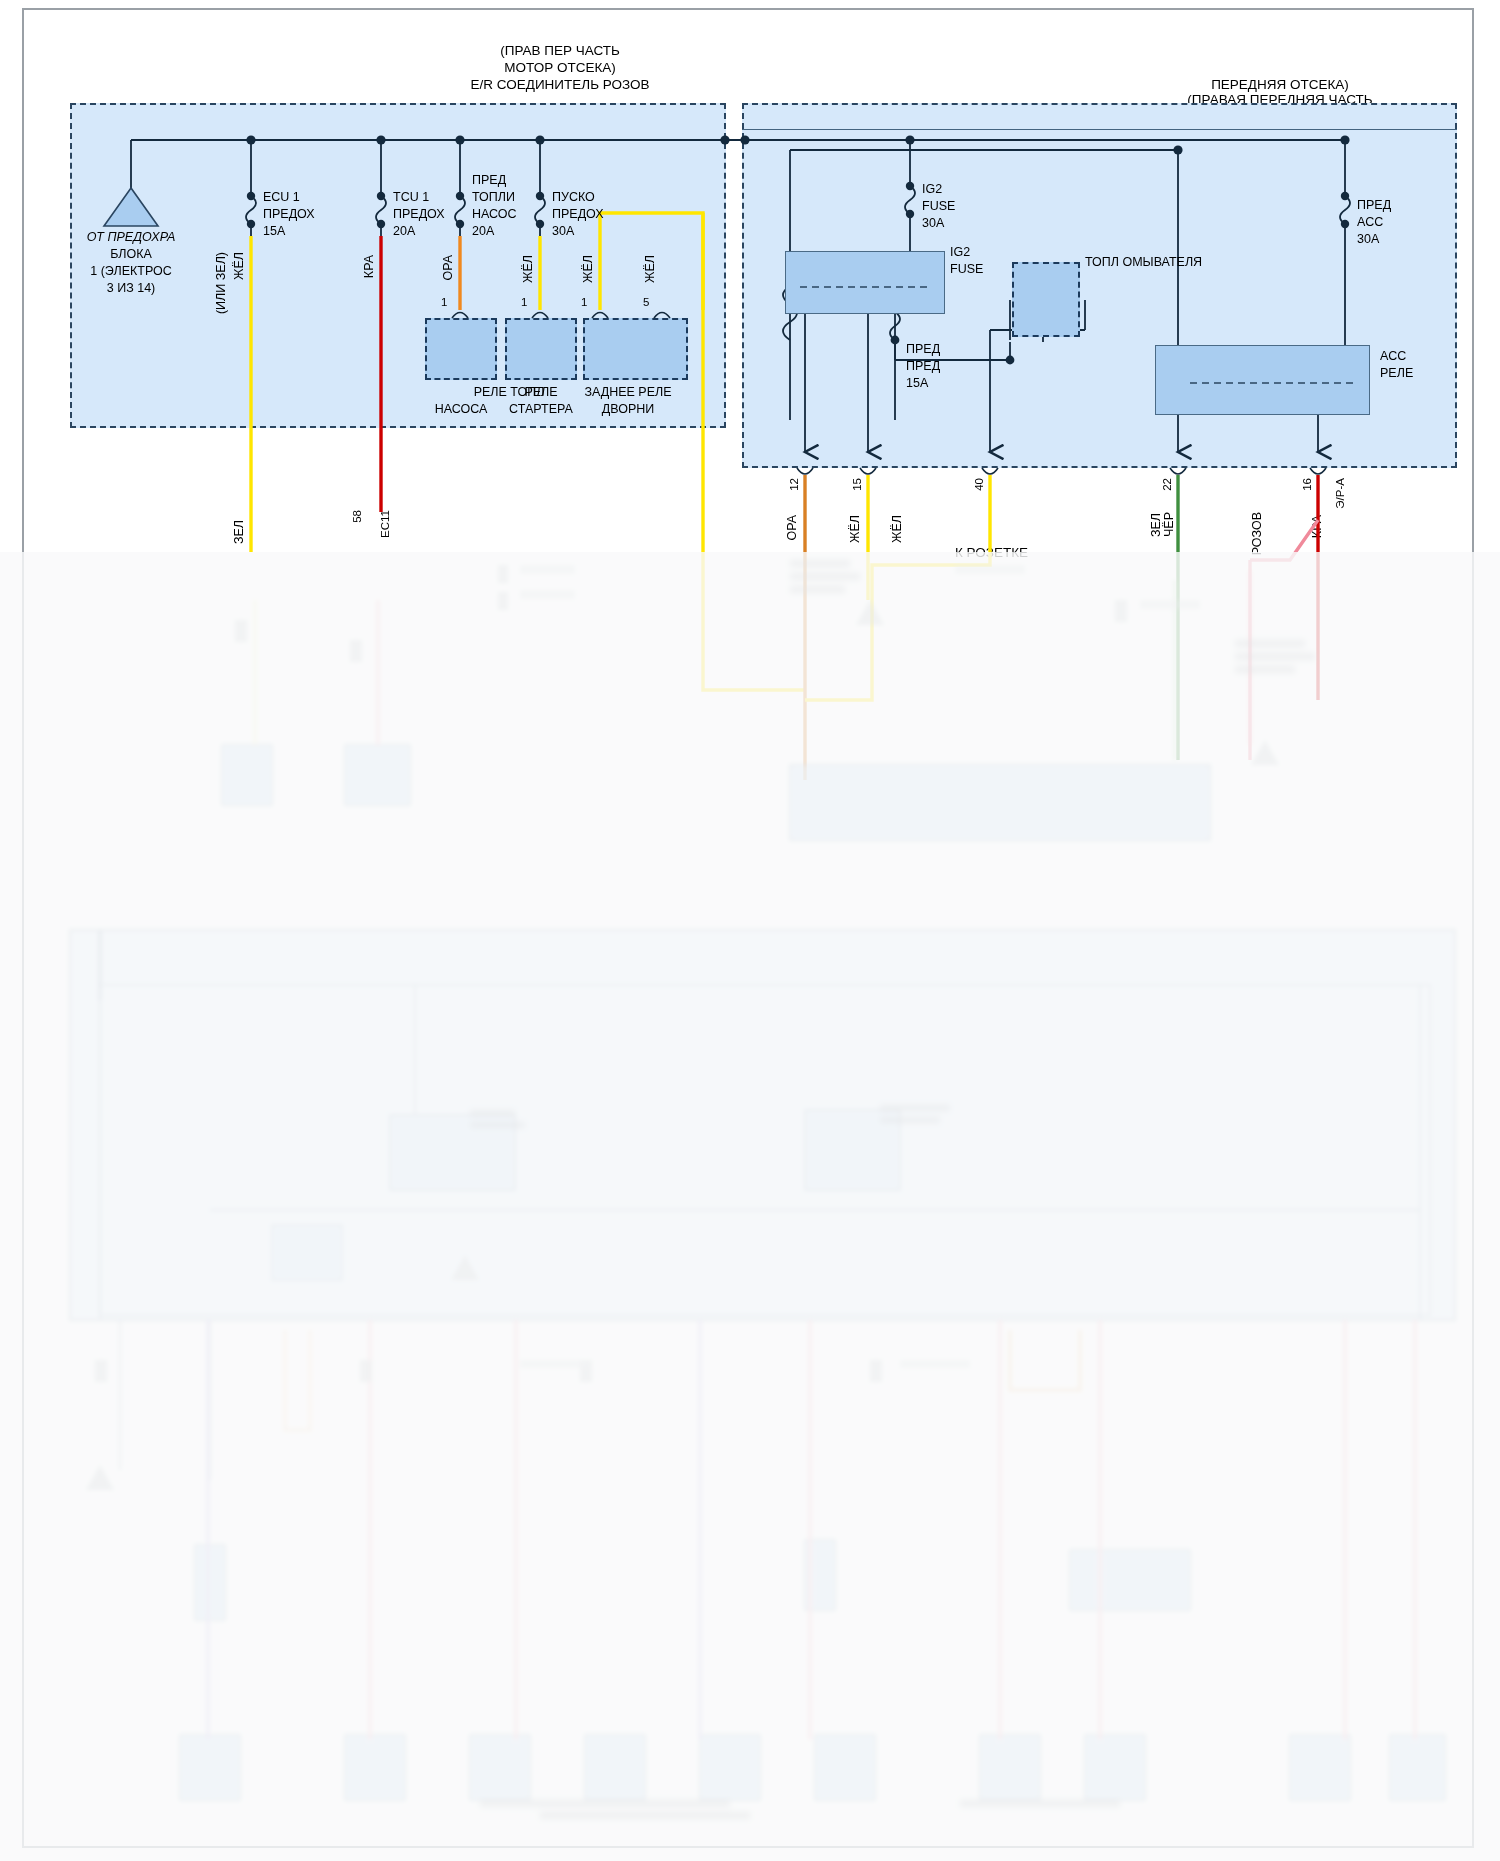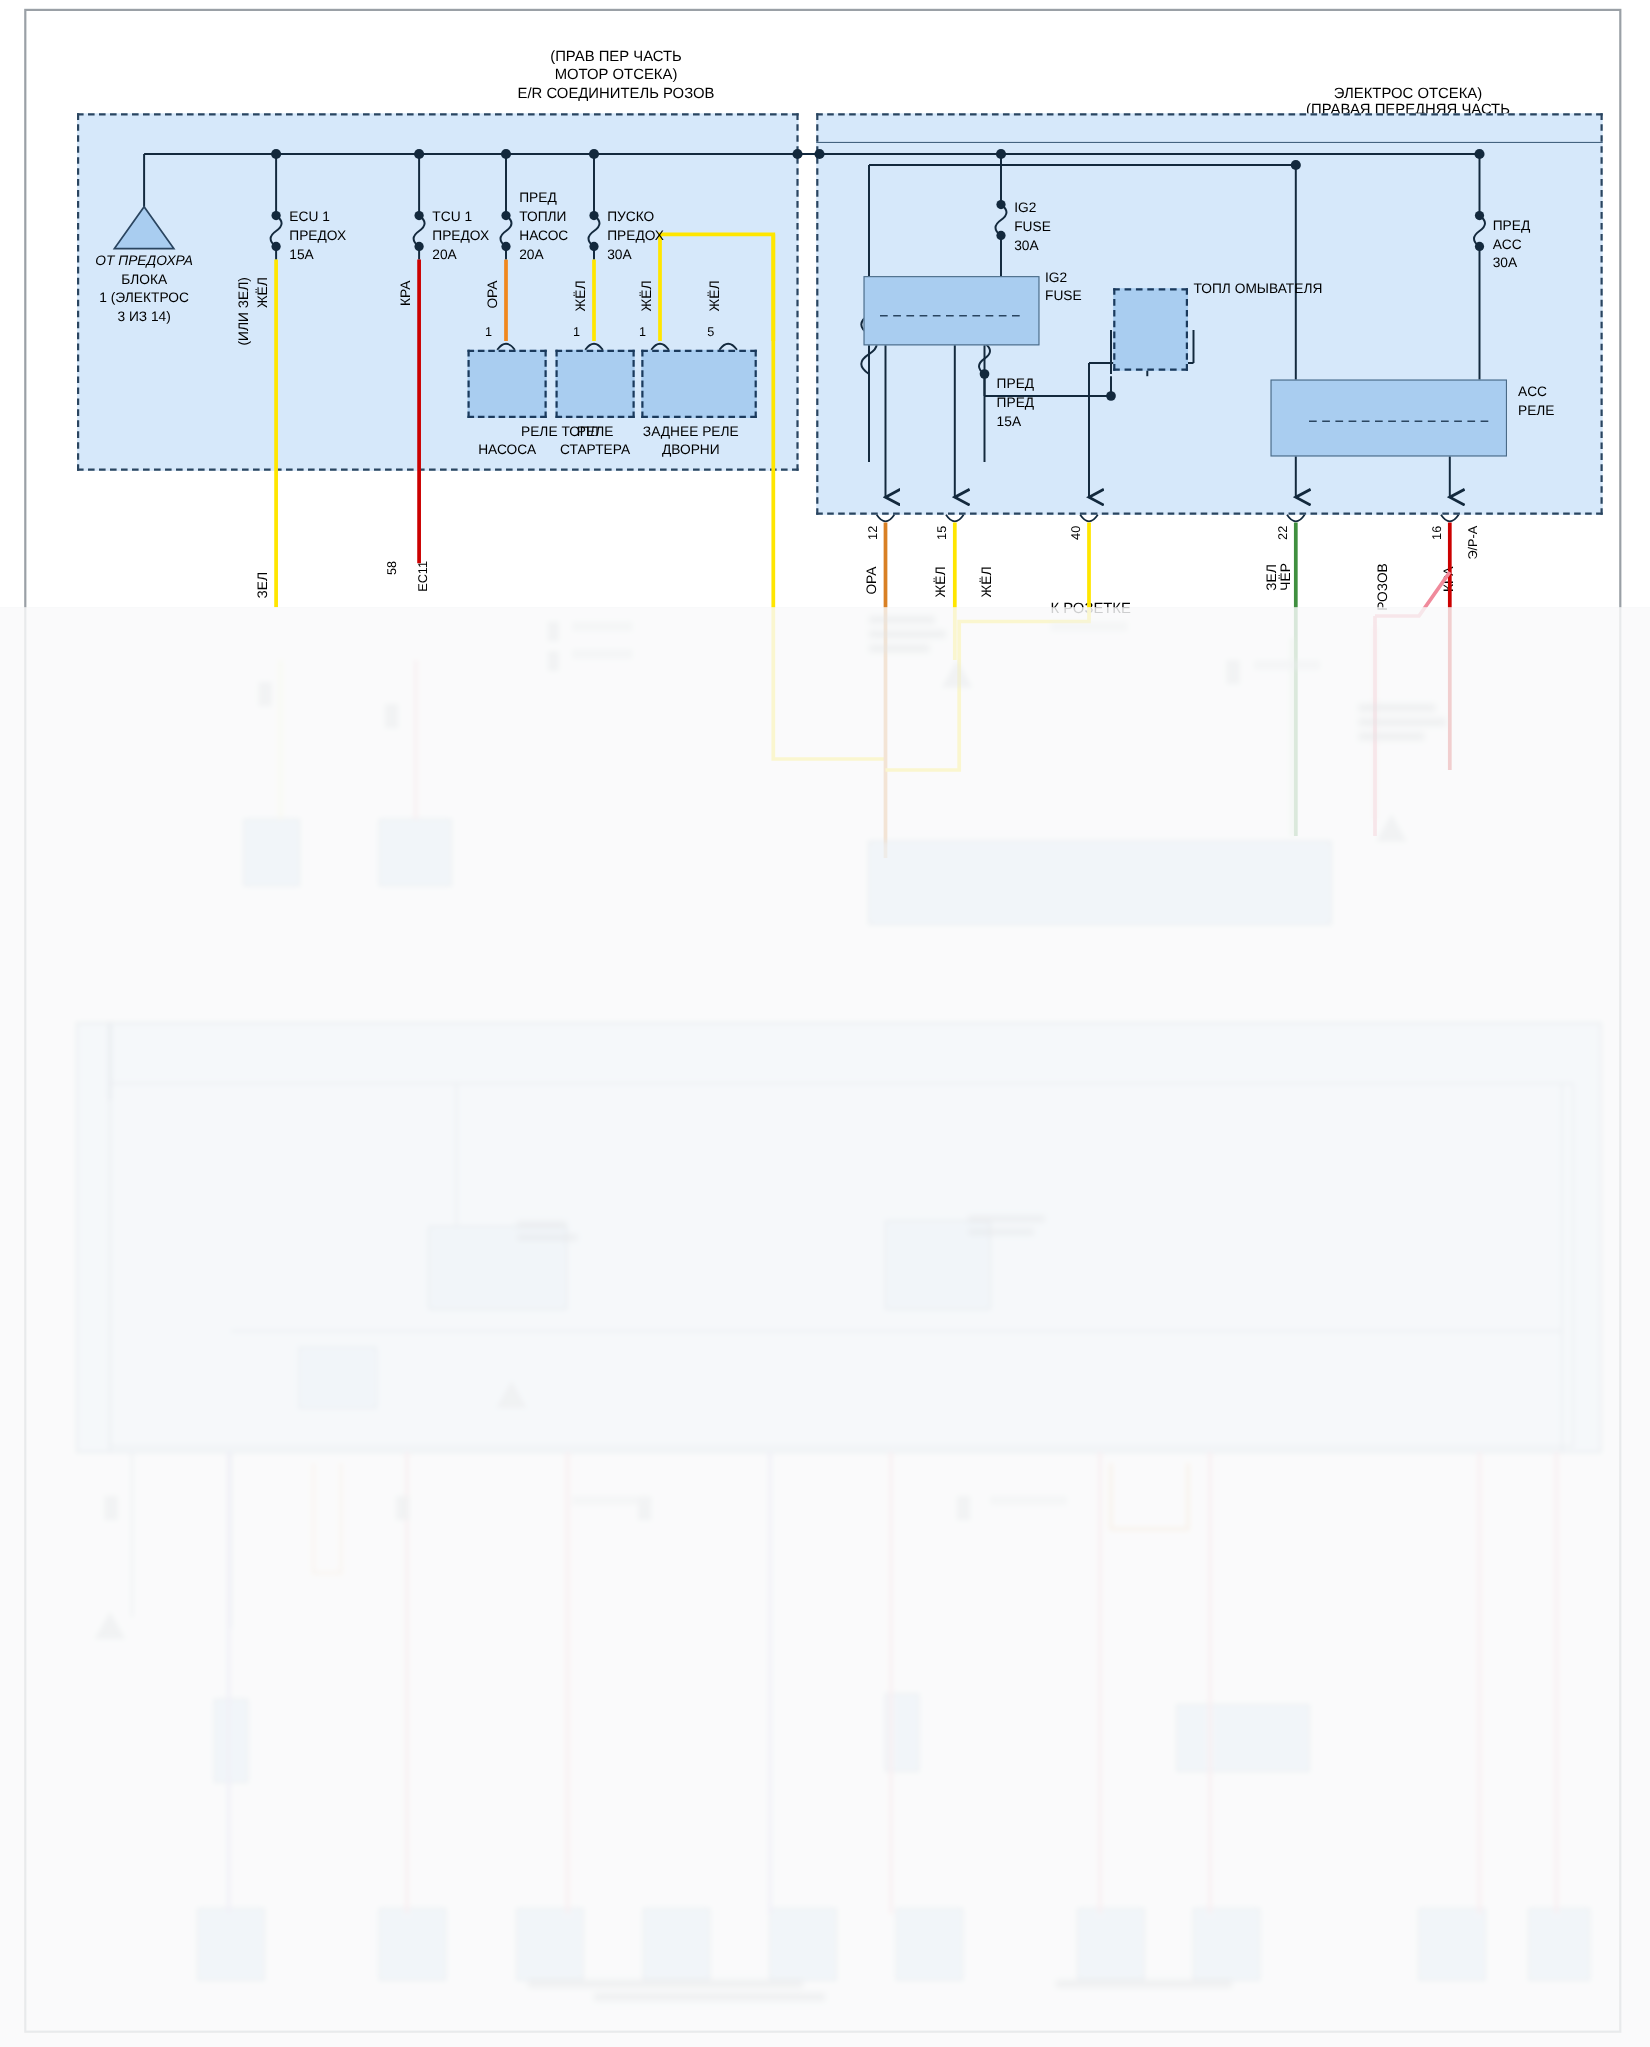--- a/index.html
+++ b/index.html
@@ -40,21 +40,21 @@
 
 <div id="page">
 
   <div class="pageframe"></div>
 
   <div class="t s13 c" style="left:560px;top:43px;">(ПРАВ ПЕР ЧАСТЬ</div>
   <div class="t s13 c" style="left:560px;top:60px;">МОТОР ОТСЕКА)</div>
   <div class="t s13 c" style="left:560px;top:77px;">E/R СОЕДИНИТЕЛЬ РОЗОВ</div>
 
   <div class="t s13 c" style="left:1280px;top:76px;margin-top:16px;">(ПРАВАЯ ПЕРЕДНЯЯ ЧАСТЬ</div>
-  <div class="t s13 c" style="left:1280px;top:77px;">ЭЛЕКТРОС ОТСЕКА)</div>
+  <div class="t s13 c" style="left:1280px;top:77px;">ПЕРЕДНЯЯ ОТСЕКА)</div>
 
   <div class="zone" style="left:70px;top:103px;width:656px;height:325px;"></div>
   <div class="zone" style="left:742px;top:103px;width:715px;height:365px;"></div>
 
   <div class="zone-solid-top" style="left:742px;top:103px;width:715px;height:27px;border-bottom:1.4px solid #44637f;border-top:none;border-left:none;border-right:none;background:transparent;"></div>
 
   <svg class="layer" viewBox="0 0 1500 1861">
     <defs>
       <marker id="arw" markerWidth="9" markerHeight="9" refX="4.5" refY="7.5" orient="auto">
         <path d="M0.5,0 L4.5,7.5 L8.5,0" fill="none" stroke="#13293d" stroke-width="1.4"></path>

